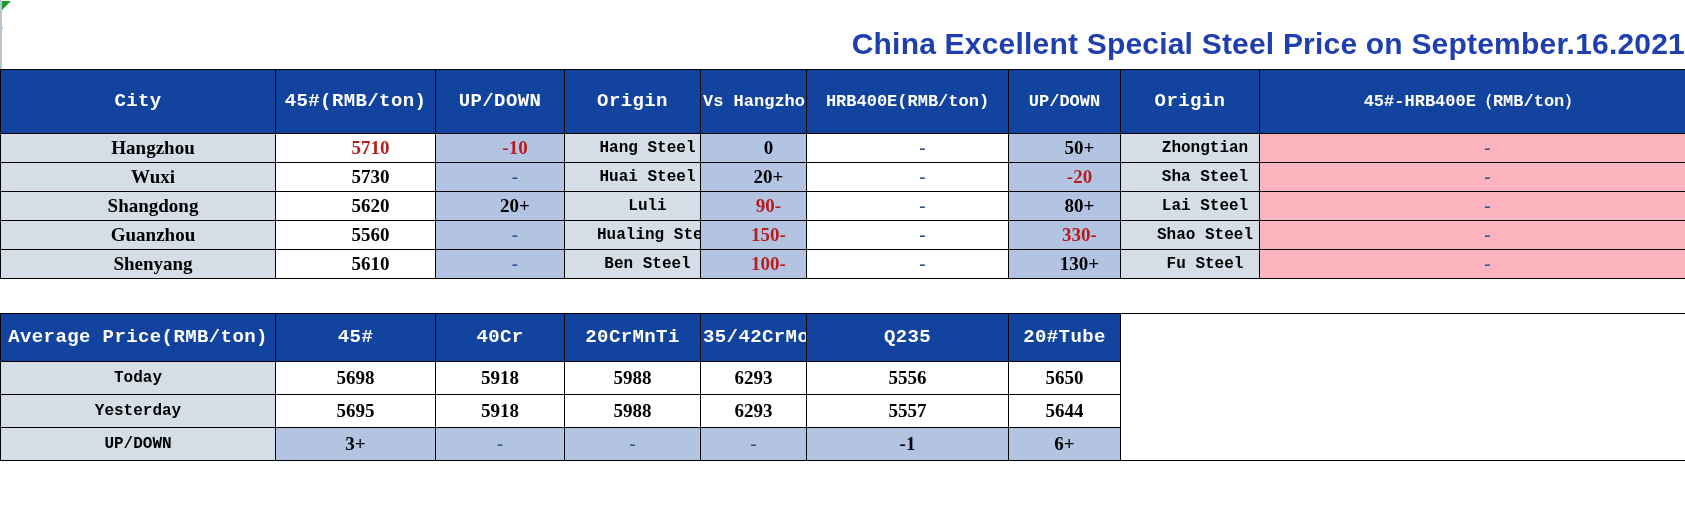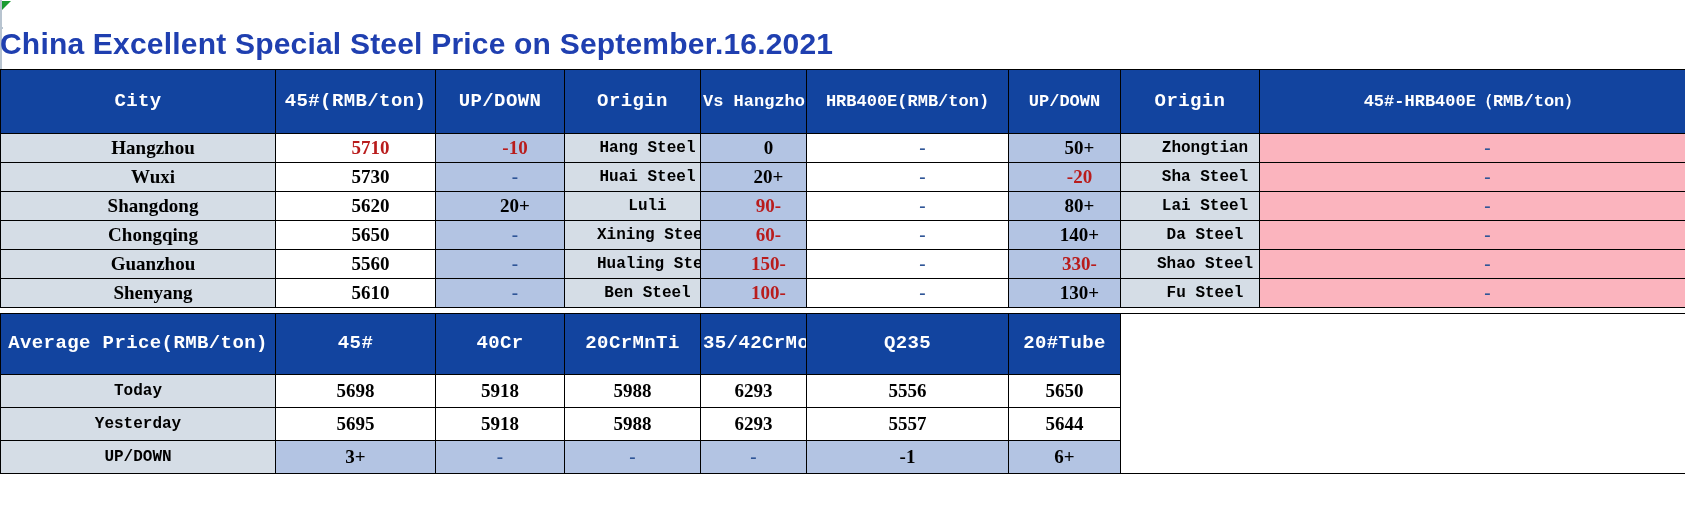--- a/index.html
+++ b/index.html
@@ -25,21 +25,21 @@
     position: absolute; left: 0; top: 0; width: 2px; height: 70px;
     background: #b8c4d0;
   }
   .gutter-h {
     position: absolute; left: 0; top: 27px; width: 3px; height: 2px;
     background: #b8c4d0;
   }
 
   #title-bar {
     position: absolute; left: 0; top: 0; width: 1685px; height: 88px;
-    display: flex; align-items: center; justify-content: flex-start;
+    display: flex; align-items: center; justify-content: flex-end;
   }
   #title-text {
     font-family: "Liberation Sans", "DejaVu Sans", sans-serif;
     font-weight: bold;
     font-size: 30px;
     color: #1f3fb0;
     letter-spacing: 0.2px;
     white-space: nowrap;
   }
 
@@ -97,21 +97,21 @@
   .v-green { color: #b91c1c; }
   .v-black { color: #000000; }
   .v-dash  { color: #2f5597; font-weight: bold; }
 
   .num {
     font-family: "Liberation Serif", "DejaVu Serif", serif;
     font-weight: bold;
     font-size: 21px;
   }
   tr.datarow td { height: 29px; padding-left: 32px; }
-  tr.avghdr td  { height: 61px; }
+  tr.avghdr td  { height: 48px; }
   tr.avgrow td  { height: 33px; }
 </style>
 </head>
 <body>
 
 <div id="sheet">
 
   <div class="gutter-v"></div>
   <div class="gutter-h"></div>
   <div class="corner-flag"></div>
@@ -173,31 +173,20 @@
           <td class="c-white num v-red">5620</td>
           <td class="c-blue num v-red">20+</td>
           <td class="c-label mono">Luli</td>
           <td class="c-blue num v-green">90-</td>
           <td class="c-white num v-dash">-</td>
           <td class="c-blue num v-red">80+</td>
           <td class="c-label mono">Lai Steel</td>
           <td class="c-pink num v-dash">-</td>
         </tr>
         <tr class="datarow">
-          <td class="c-label">Chongqing</td>
-          <td class="c-white num v-black">5650</td>
-          <td class="c-blue num v-dash">-</td>
-          <td class="c-label mono">Xining Steel</td>
-          <td class="c-blue num v-green">60-</td>
-          <td class="c-white num v-dash">-</td>
-          <td class="c-blue num v-red">140+</td>
-          <td class="c-label mono">Da Steel</td>
-          <td class="c-pink num v-dash">-</td>
-        </tr>
-        <tr class="datarow">
           <td class="c-label">Guanzhou</td>
           <td class="c-white num v-black">5560</td>
           <td class="c-blue num v-dash">-</td>
           <td class="c-label mono">Hualing Steel</td>
           <td class="c-blue num v-green">150-</td>
           <td class="c-white num v-dash">-</td>
           <td class="c-blue num v-green">330-</td>
           <td class="c-label mono">Shao Steel</td>
           <td class="c-pink num v-dash">-</td>
         </tr>

